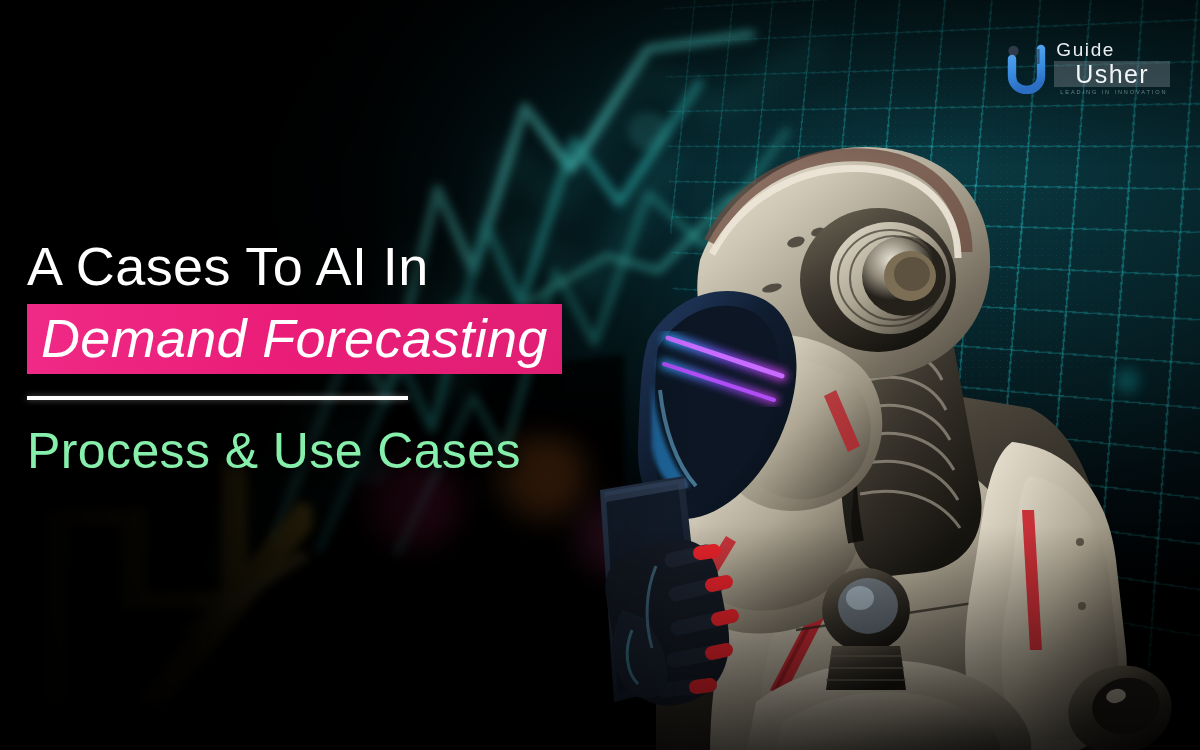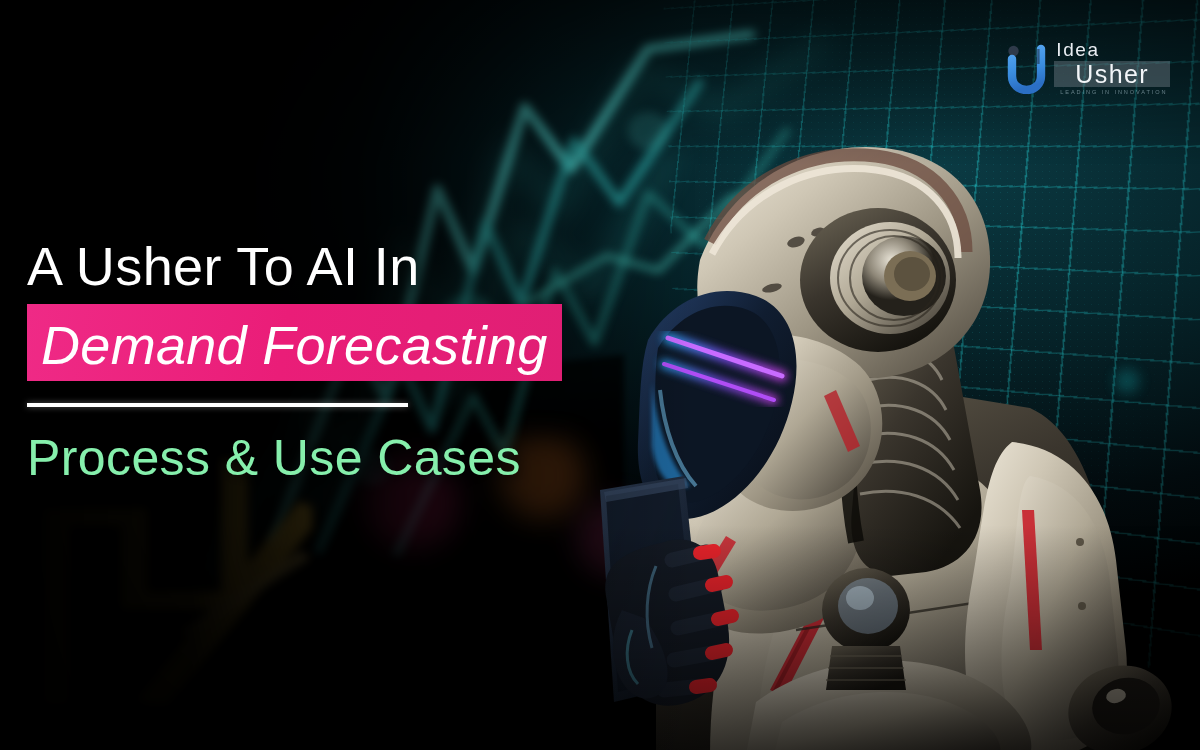--- a/index.html
+++ b/index.html
@@ -111,21 +111,21 @@
     font-size:54px; line-height:60px; font-weight:400; color:#fff;
     letter-spacing:.4px; white-space:nowrap;
     text-shadow:0 2px 14px rgba(0,0,0,.85);
   }
   .hl-wrap { margin-top:8px; }
   .highlight {
     display:inline-block;
     background:linear-gradient(100deg,#ef2a86 0%, #ea1d78 48%, #e01f74 100%);
     color:#fff; font-style:italic; font-weight:400;
     font-size:54px; line-height:56px;
-    padding:13px 14px 8px 14px;
+    padding:6px 14px 8px 14px;
     white-space:nowrap;
     letter-spacing:.3px;
   }
   .rule {
     width:381px; height:4px; background:#fff; margin:22px 0 0 0;
     box-shadow:0 0 6px rgba(255,255,255,.35);
   }
   .line3 {
     margin-top:22px;
     font-size:50px; line-height:58px; font-weight:400; color:#86efac;
@@ -359,21 +359,21 @@
         <path d="M268 578 L344 578"></path>
         <path d="M266 590 L346 590"></path>
     </g>
 
     <path d="M0 0 H660 V665 H0 Z" fill="url(#shade)" opacity="0"></path>
   </svg>
 
   <div class="bg-layer bg-vignette"></div>
 
   <div id="headline">
-    <div class="line1">A Usher To AI In</div>
+    <div class="line1">A Cases To AI In</div>
     <div class="hl-wrap">
       <span class="highlight">Demand Forecasting</span>
     </div>
     <div class="rule"></div>
     <div class="line3">Process &amp; Use Cases</div>
   </div>
 
   <div id="logo">
     <svg class="logo-mark" viewBox="0 0 42 52">
       <defs>
@@ -381,19 +381,19 @@
           <stop offset="0%" stop-color="#57A6F0"></stop>
           <stop offset="55%" stop-color="#3B8EE0"></stop>
           <stop offset="100%" stop-color="#2B6FC4"></stop>
         </linearGradient>
       </defs>
       <circle cx="8.5" cy="9" r="5.2" fill="#2F3A4A"></circle>
       <path d="M7 17 L7 34 C7 42.5 13.5 48 21.5 48 C29.5 48 36 42.5 36 34 L36 7" fill="none" stroke="url(#ug)" stroke-width="8.4" stroke-linecap="round"></path>
       <path d="M33.4 7 L33.4 22" stroke="#1E2937" stroke-width="2.4" opacity=".55"></path>
     </svg>
     <div class="logo-text">
-      <div class="logo-idea">Idea</div>
+      <div class="logo-idea">Guide</div>
       <div class="logo-usher">Usher</div>
       <div class="logo-tag">LEADING IN INNOVATION</div>
     </div>
   </div>
 
 </div>
 
 </body></html>

